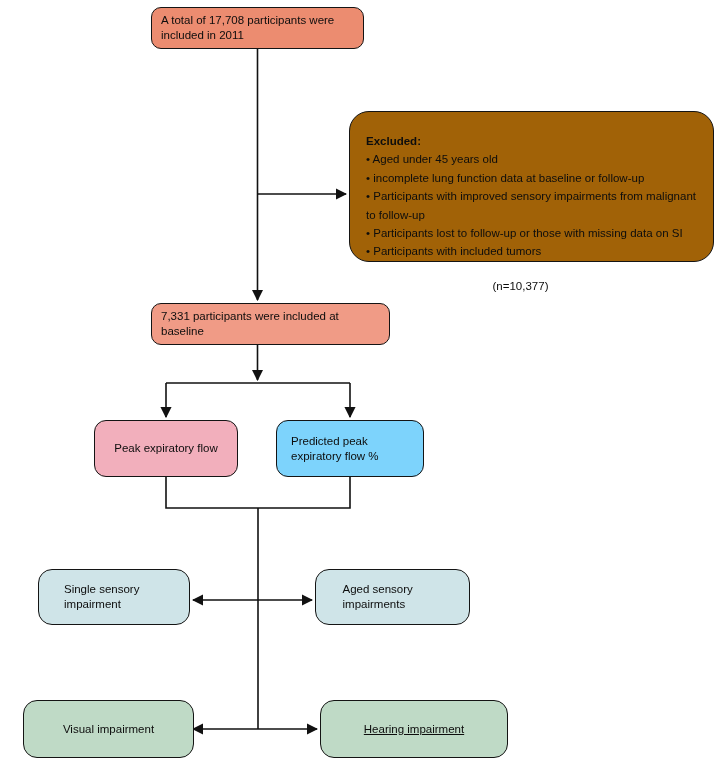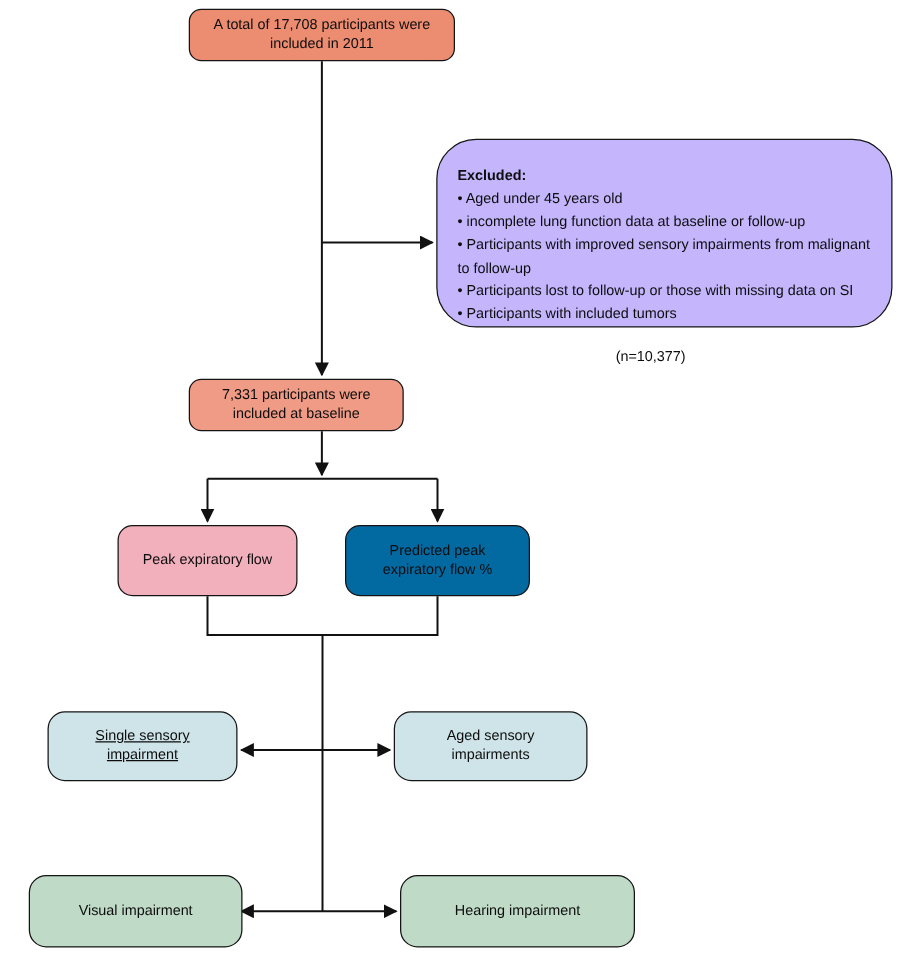--- a/index.html
+++ b/index.html
@@ -28,34 +28,33 @@
     stroke-width: 1.6;
     fill: none;
   }
   .node {
     position: absolute;
     box-sizing: border-box;
     border: 1.7px solid #141414;
     display: flex;
     align-items: center;
     justify-content: center;
-    text-align: center;
     font-size: 11.5px;
     line-height: 1.3;
     color: #0d0d0d;
   }
   .node-total        { left: 151px; top: 7px;   width: 213px; height: 42px; border-radius: 10px; padding: 2px 9px; }
-  .node-baseline     { left: 151px; top: 303px; width: 172px; height: 42px; border-radius: 10px; padding: 2px 9px; }
+  .node-baseline     { left: 151px; top: 303px; width: 239px; height: 42px; border-radius: 10px; padding: 2px 9px; }
   .node-excluded     { left: 349px; top: 111px; width: 365px; height: 151px; border-radius: 20px;
                        display: block; text-align: left; padding: 20px 8px 10px 16px; font-size: 11.5px; line-height: 1.6; }
   .node-pef          { left: 94px;  top: 420px; width: 144px; height: 57px; border-radius: 12px; padding: 2px 8px; }
   .node-ppef         { left: 276px; top: 420px; width: 148px; height: 57px; border-radius: 12px; padding: 2px 8px; }
   .node-ppef  .lbl   { max-width: 118px; }
   .node-ssi          { left: 38px;  top: 569px; width: 152px; height: 56px; border-radius: 14px; padding: 2px 8px; }
-  .node-ssi  .lbl    { max-width: 100px; text-decoration: underline; }
+  .node-ssi  .lbl    { max-width: 100px; }
   .node-dsi          { left: 315px; top: 569px; width: 155px; height: 56px; border-radius: 14px; padding: 2px 8px; }
   .node-dsi  .lbl    { max-width: 100px; }
   .node-vi           { left: 23px;  top: 700px; width: 171px; height: 58px; border-radius: 14px; padding: 2px 8px; }
   .node-hi           { left: 320px; top: 700px; width: 188px; height: 58px; border-radius: 14px; padding: 2px 8px; }
   .excluded-heading  { font-weight: bold; }
   .excluded-count    { text-align: center; padding-right: 30px; margin-top: 16px; }
 </style>
 </head>
 <body>
 
@@ -76,51 +75,51 @@
     <polyline points="166,477 166,508 350,508 350,477"></polyline>
     <line x1="258" y1="508" x2="258" y2="729"></line>
     <line x1="193" y1="600" x2="312" y2="600" marker-start="url(#ah)" marker-end="url(#ah)"></line>
     <line x1="193" y1="729" x2="317" y2="729" marker-start="url(#ah)" marker-end="url(#ah)"></line>
   </svg>
 
   <div class="node node-total" style="background-color: rgb(236, 140, 112);">
     <span class="lbl">A total of 17,708 participants were included in 2011</span>
   </div>
 
-  <div class="node node-excluded" style="background-color: #c4b5fd; border-radius: 32px;">
+  <div class="node node-excluded" style="background-color: #a16207;">
     <div class="excluded-heading">Excluded:</div>
     <div class="excluded-item">• Aged under 45 years old</div>
     <div class="excluded-item">• incomplete lung function data at baseline or follow-up</div>
     <div class="excluded-item">• Participants with improved sensory impairments from malignant to follow-up</div>
     <div class="excluded-item">• Participants lost to follow-up or those with missing data on SI</div>
     <div class="excluded-item">• Participants with included tumors</div>
     <div class="excluded-count">(n=10,377)</div>
   </div>
 
   <div class="node node-baseline" style="background-color: rgb(240, 155, 134);">
     <span class="lbl">7,331 participants were included at baseline</span>
   </div>
 
   <div class="node node-pef" style="background-color: rgb(242, 175, 188);">
     <span class="lbl">Peak expiratory flow</span>
   </div>
 
-  <div class="node node-ppef" style="background-color: #0369a1;">
+  <div class="node node-ppef" style="background-color: #7dd3fc;">
     <span class="lbl">Predicted peak expiratory flow %</span>
   </div>
 
   <div class="node node-ssi" style="background-color: rgb(207, 228, 232);">
     <span class="lbl">Single sensory impairment</span>
   </div>
 
   <div class="node node-dsi" style="background-color: rgb(207, 228, 232);">
     <span class="lbl">Aged sensory impairments</span>
   </div>
 
   <div class="node node-vi" style="background-color: rgb(191, 218, 198);">
     <span class="lbl">Visual impairment</span>
   </div>
 
-  <div class="node node-hi" style="background-color: rgb(191, 218, 198);">
+  <div class="node node-hi" style="background-color: rgb(191, 218, 198); text-decoration: underline;">
     <span class="lbl">Hearing impairment</span>
   </div>
 
 </div>
 
 </body></html>

